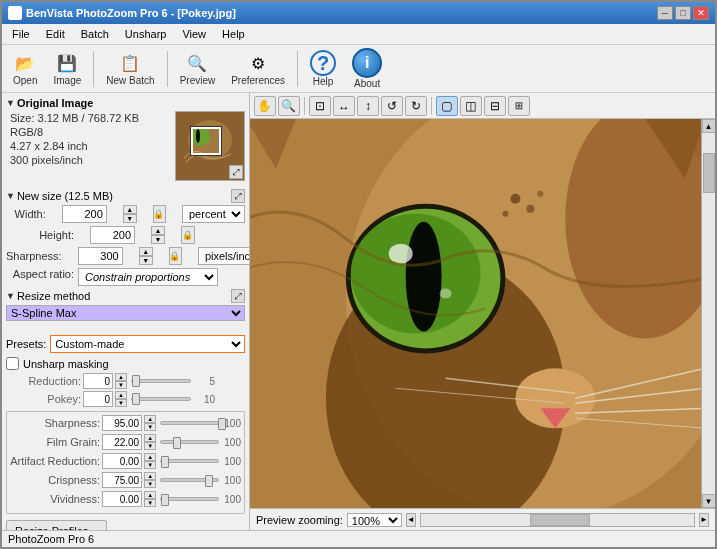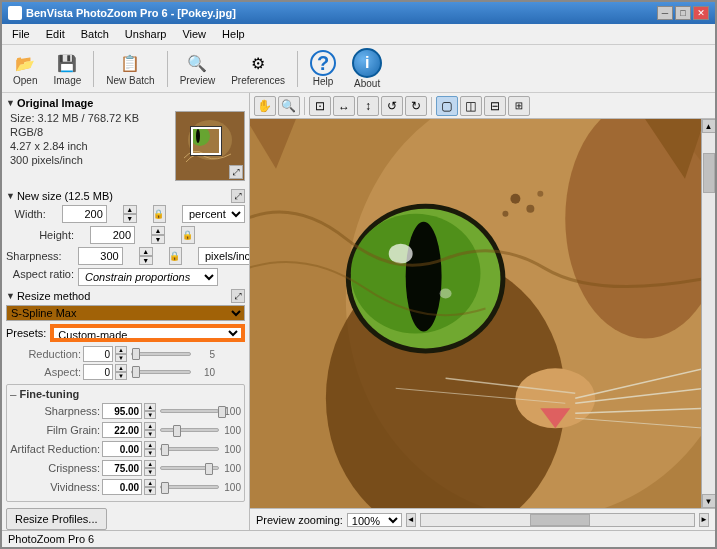--- a/index.html
+++ b/index.html
@@ -261,34 +261,34 @@
     .resize-header {
       display: flex;
       align-items: center;
       justify-content: space-between;
       margin-bottom: 2px;
     }
     .resize-method-select {
       width: 100%;
       height: 20px;
       border: 1px solid #aaa;
-      background: #a16207;
-      font-size: 11px;
-      margin-bottom: 3px;
+      background: #c4b5fd;
+      font-size: 11px;
+      margin-bottom: 14px;
     }
     .presets-row {
       display: flex;
       align-items: center;
       gap: 4px;
       margin-bottom: 4px;
     }
     .presets-select {
       flex: 1;
       height: 18px;
-      border: 4px solid #f97316;
+      border: 1px solid #f97316;
       background: white;
       font-size: 11px;
     }
     .checkbox-row {
       display: flex;
       align-items: center;
       gap: 4px;
       margin-bottom: 3px;
     }
     .slider-row {
@@ -378,21 +378,20 @@
       text-align: right;
     }
     .ft-input {
       width: 40px;
       height: 16px;
       border: 1px solid #aaa;
       background: white;
       font-size: 10px;
       text-align: right;
       padding: 0 2px;
-      font-weight: bold;
     }
     .ft-slider {
       width: 65px;
       height: 4px;
       background: #ccc;
       border: 1px solid #aaa;
       border-radius: 2px;
       position: relative;
       margin: 0 2px;
     }
@@ -695,52 +694,52 @@
       </select>
 
       <div class="presets-row">
         <span>Presets:</span>
         <select class="presets-select">
           <option>Custom-made</option>
           <option>Default</option>
         </select>
       </div>
 
+      <div class="checkbox-row">
+        <input type="checkbox" style="">
+        <span>Unsharp masking</span>
+      </div>
 
       <div class="slider-row">
         <span class="slider-label">Reduction:</span>
         <input type="text" class="num-input-sm" value="0" style="">
         <div class="spin-sm">
           <div class="spin-sm-btn">▲</div>
           <div class="spin-sm-btn">▼</div>
         </div>
         <div class="slider-track">
           <div class="slider-thumb" style="left:0px;"></div>
         </div>
         <span class="max-label">5</span>
       </div>
 
       <div class="slider-row">
-        <span class="slider-label">Aspect:</span>
+        <span class="slider-label">Pokey:</span>
         <input type="text" class="num-input-sm" value="0" style="">
         <div class="spin-sm">
           <div class="spin-sm-btn">▲</div>
           <div class="spin-sm-btn">▼</div>
         </div>
         <div class="slider-track">
           <div class="slider-thumb" style="left:0px;"></div>
         </div>
         <span class="max-label">10</span>
       </div>
 
       <div class="fine-tuning-section">
-        <div class="fine-tuning-title">
-          <span class="triangle">─</span>
-          <span>Fine-tuning</span>
-        </div>
 
         <div class="ft-row">
           <span class="ft-label">Sharpness:</span>
           <input type="text" class="ft-input" value="95.00" style="">
           <div class="spin-sm">
             <div class="spin-sm-btn">▲</div>
             <div class="spin-sm-btn">▼</div>
           </div>
           <div class="ft-slider">
             <div class="ft-thumb" style="left:57px;"></div>

